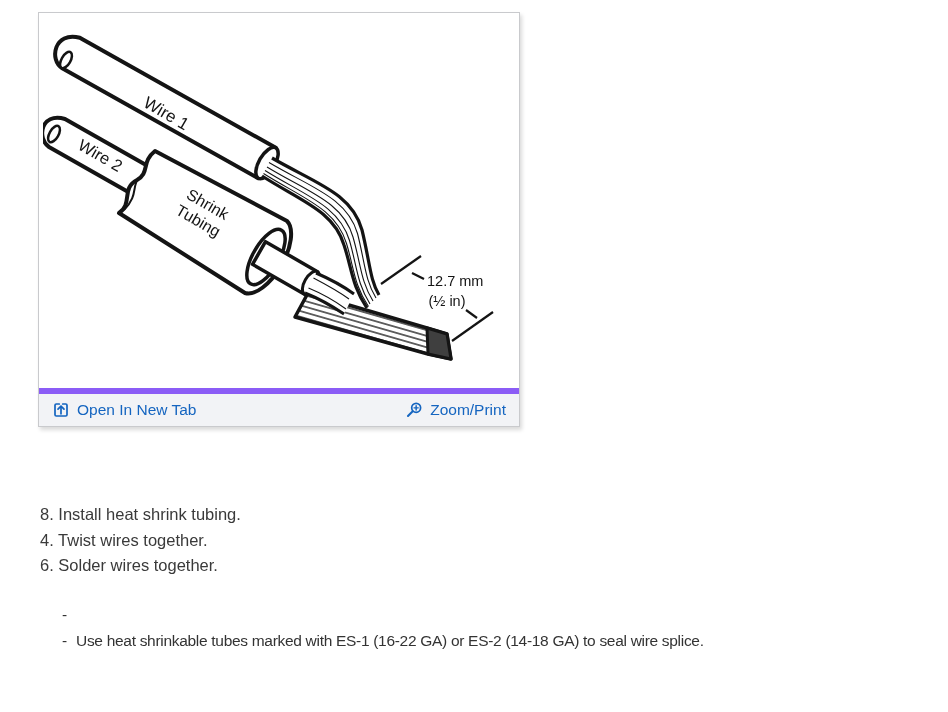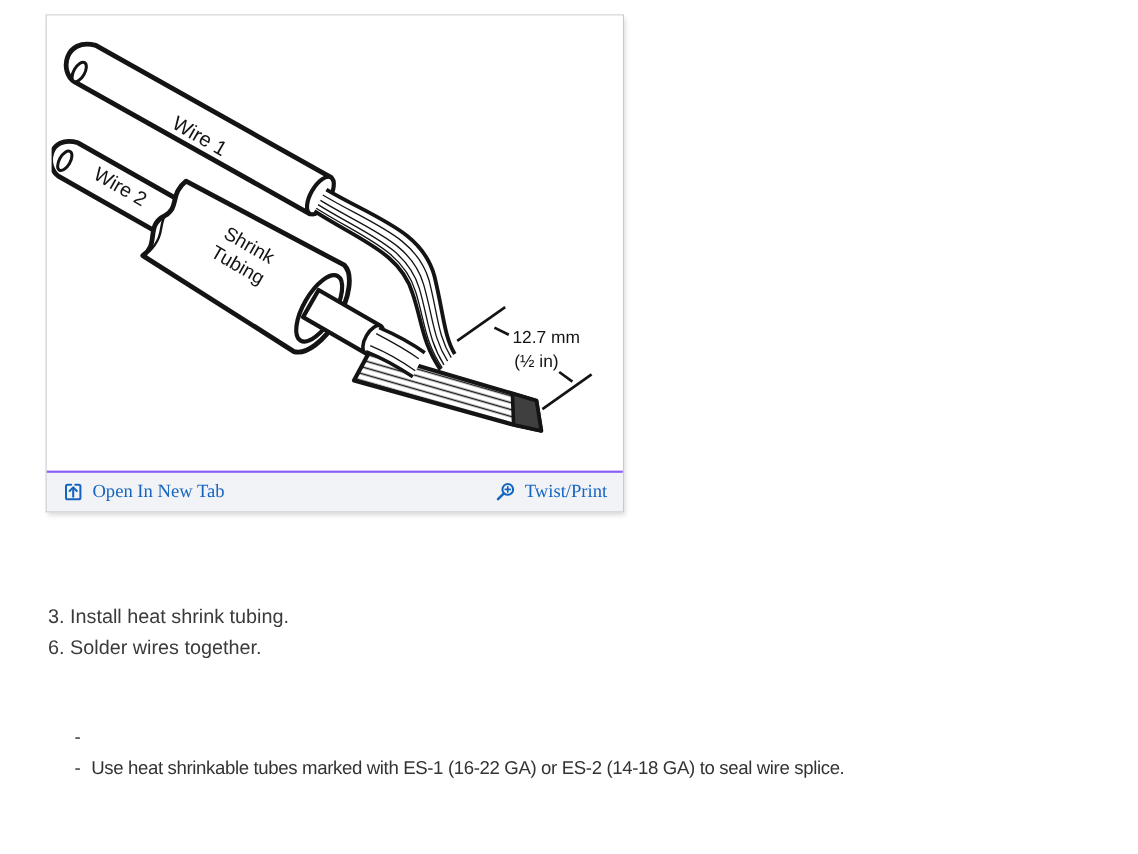--- a/index.html
+++ b/index.html
@@ -9,22 +9,22 @@
   }
   .panel {
     position:absolute; left:38px; top:12px; width:482px; height:415px;
     background:#fff; border:1px solid #c9cacd; box-sizing:border-box;
     box-shadow:2px 3px 4px rgba(0,0,0,0.15);
     display:flex; flex-direction:column;
   }
   .diagram-area { flex:1; position:relative; background:#fff; }
   .diagram-area svg { position:absolute; left:4px; top:4px; }
   .panel-footer {
-    height:32px; background:#f2f3f6; border-top:2px solid #8b5cf6;
-    display:flex; align-items:center; justify-content:space-between; padding:0 13px;font-family:Liberation Serif, serif;
+    height:32px; background:#f2f3f6; border-top:6px solid #8b5cf6;
+    display:flex; align-items:center; justify-content:space-between; padding:0 13px;
   }
   .link {
     display:flex; align-items:center; gap:7px; color:#1565c0;
     font-size:15.5px; text-decoration:none; cursor:pointer; white-space:nowrap;
   }
   .link svg { display:block; }
   .steps {
     position:absolute; left:40px; top:502px;
     font-size:16.5px; line-height:25.5px; color:#3a3a3a;
   }
@@ -121,27 +121,28 @@
       <span>Open In New Tab</span>
     </a>
     <a class="link">
       <span>
         <svg width="18" height="18" viewBox="0 0 21 21" fill="none" stroke="#1565c0" stroke-width="2" stroke-linecap="round">
           <circle cx="13" cy="8" r="5.2"></circle>
           <path d="M9 12 L3.5 17.5" stroke-width="2.4"></path>
           <path d="M13 5.6 V10.4 M10.6 8 H15.4" stroke-width="1.7"></path>
         </svg>
       </span>
-      <span>Twist/Print</span>
+      <span>Zoom/Print</span>
     </a>
   </div>
 </div>
 
 <div class="steps">
-  <div>3. Install heat shrink tubing.</div>
+  <div>8. Install heat shrink tubing.</div>
+  <div>4. Twist wires together.</div>
   <div>6. Solder wires together.</div>
 </div>
 
 <div class="note">
   <div class="note-item">
     <span class="dash">-</span>
   </div>
   <div class="note-item">
     <span class="dash">-</span>
     <span>Use heat shrinkable tubes marked with ES-1 (16-22 GA) or ES-2 (14-18 GA) to seal wire splice.</span>

